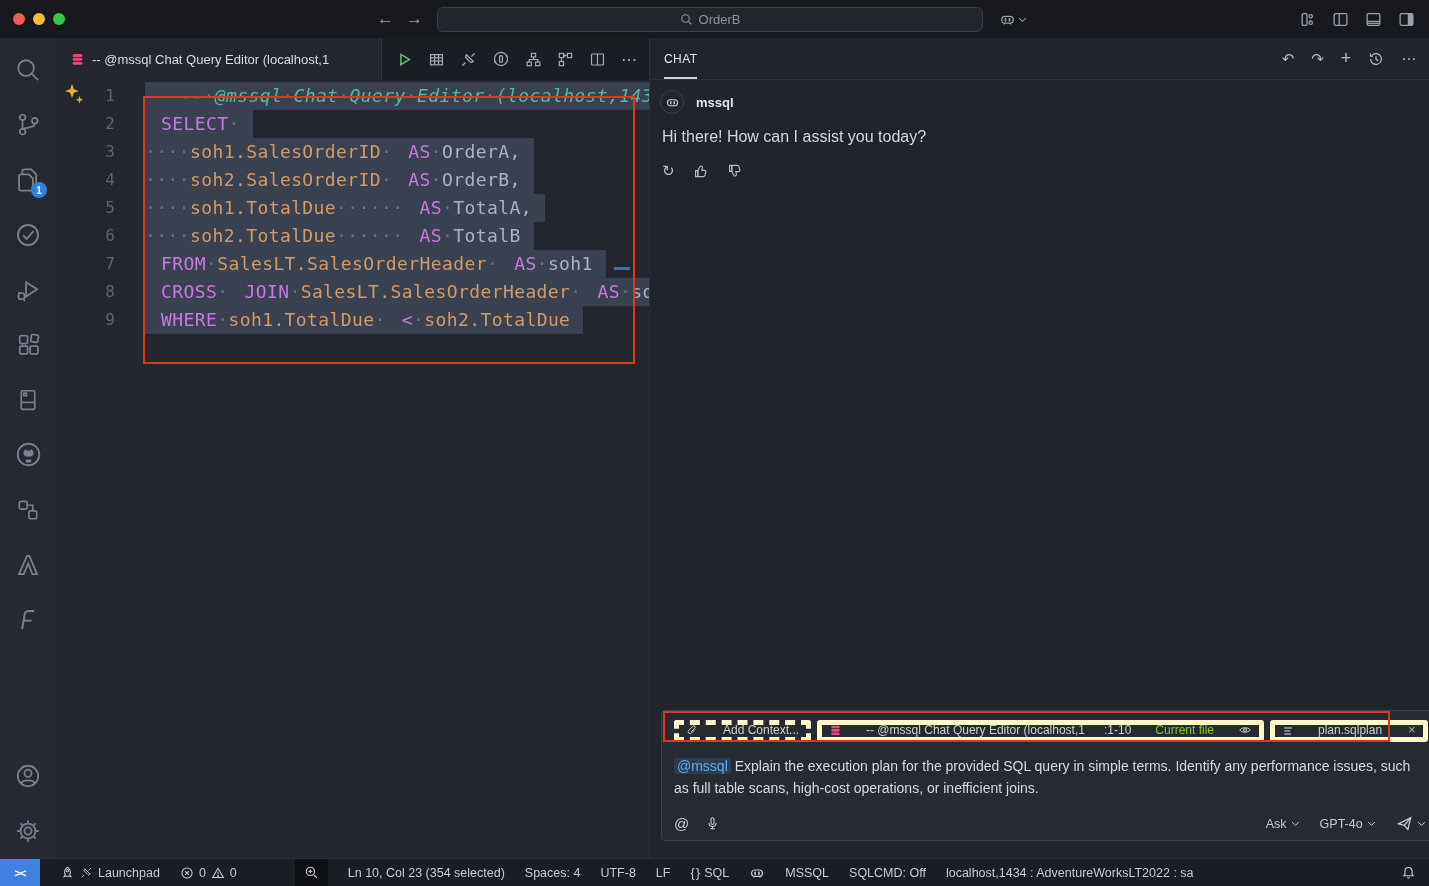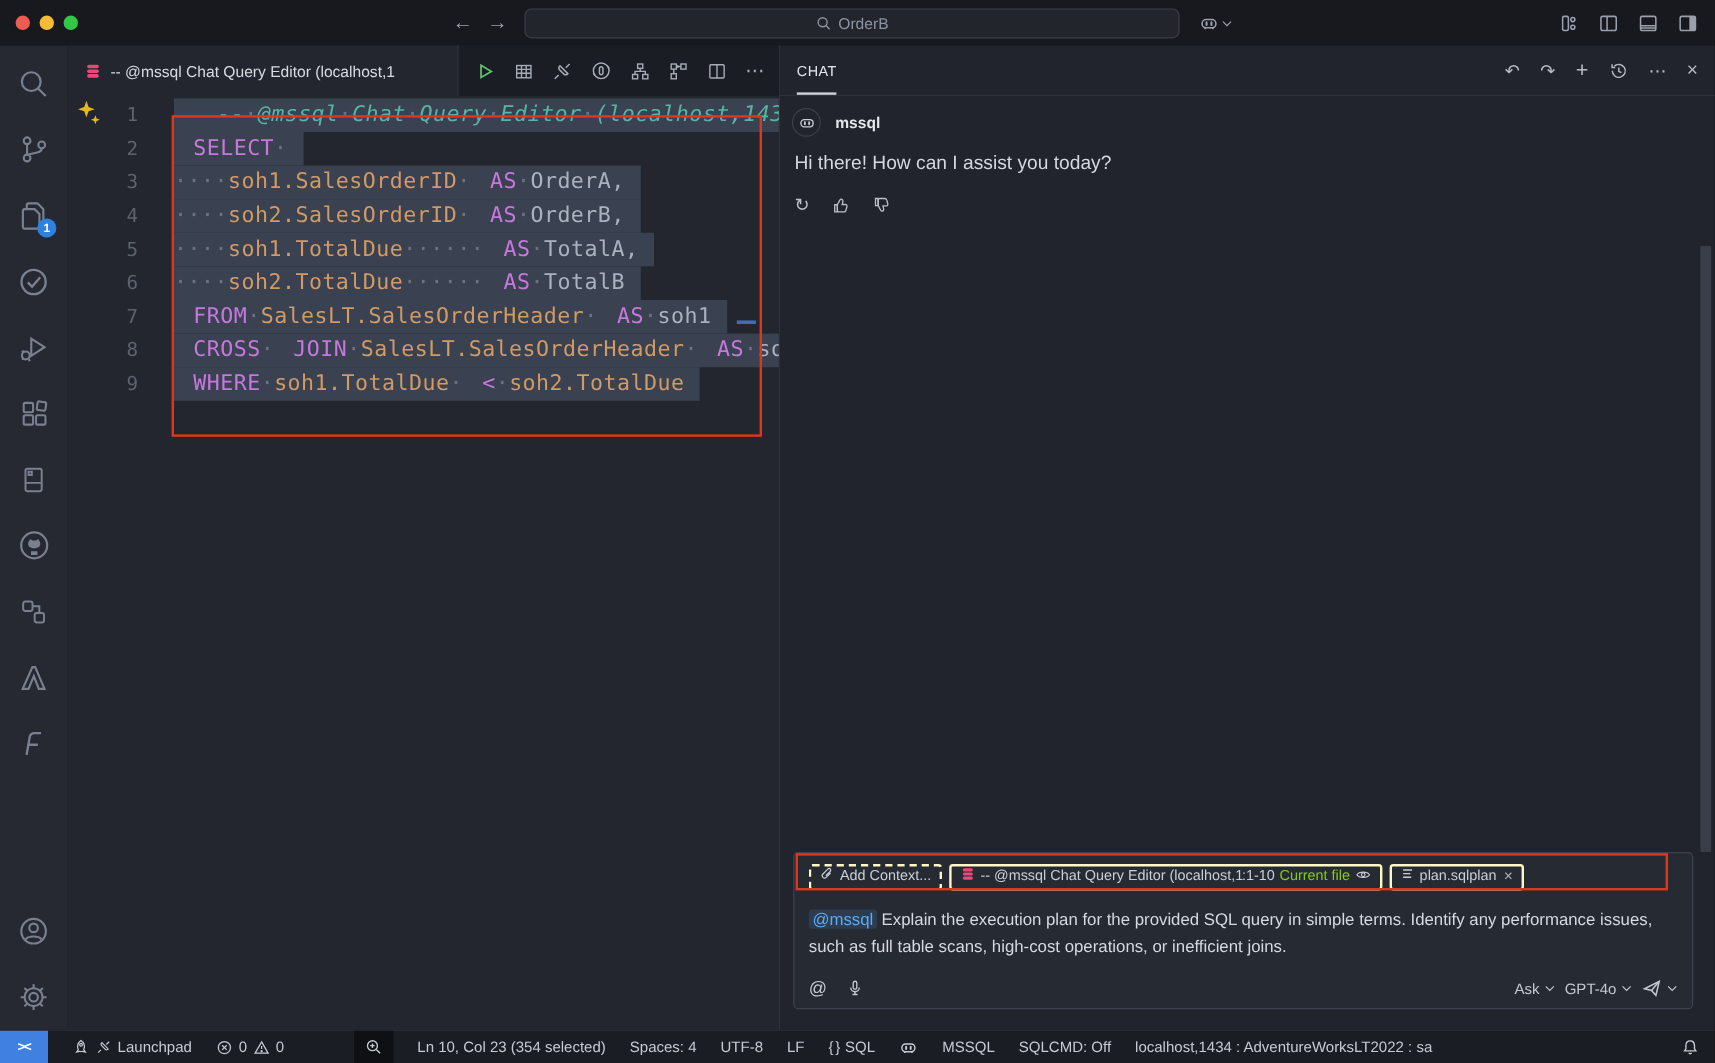--- a/index.html
+++ b/index.html
@@ -58,29 +58,29 @@
   .chat-body { flex:1; padding:10px 16px 0 10px; overflow:hidden; }
   .msg-head { display:flex; align-items:center; gap:12px; }
   .avatar { width:24px; height:24px; border-radius:50%; border:1px solid #3c414c; display:flex; align-items:center; justify-content:center; color:#c8cdd6; }
   .msg-author { font-size:13px; font-weight:bold; color:#e4e7ec; }
   .msg-text { margin:14px 0 0 2px; font-size:16px; color:#d3d7de; }
   .msg-actions { margin:16px 0 0 2px; display:flex; gap:18px; color:#b9bfc9; font-size:15px; align-items:center; }
 
   .chat-input { flex:none; margin:0 18px 17px 11px; background:#262a33; border:1px solid #3d4250; border-radius:4px; padding:6px 8px 8px 8px; position:relative; }
   .anno-rect-chips { position:absolute; left:1px; top:0px; width:727px; height:31px; border:2px solid #e03716; pointer-events:none; z-index:5; }
   .chips-row { display:flex; gap:6px; align-items:center; padding:3px 2px 4px 4px; }
-  .chip { height:22px; display:flex; align-items:flex-start; gap:4px; padding:0 7px; border:2px solid #fef9c3; border-radius:3px; font-size:12px; color:#c9ced8; white-space:nowrap; }
+  .chip { height:22px; display:flex; align-items:flex-end; gap:24px; padding:0 7px; border:5px solid #fef9c3; border-radius:3px; font-size:12px; color:#c9ced8; white-space:nowrap; }
   .chip.dashed { border-style:dashed; }
   .chip .dim { color:#84cc16; }
   .chip .x { font-size:13px; color:#aeb4bf; margin-left:2px; }
   .prompt { margin:9px 4px 16px 4px; font-size:14px; line-height:22px; color:#d5d9e0; }
   .mention { color:#5cabf5; background:#2c3d52; border-radius:3px; padding:0 3px; }
   .input-bottom { display:flex; align-items:center; margin:12px 4px 0 4px; color:#c3c9d3; }
   .ib-left { display:flex; gap:16px; align-items:center; font-size:15px; }
-  .ib-right { margin-left:auto; display:flex; gap:8px; align-items:center; font-size:12.5px; }
+  .ib-right { margin-left:auto; display:flex; gap:20px; align-items:center; font-size:12.5px; }
   .ib-group { display:flex; gap:4px; align-items:center; }
   .chat-scrollbar { position:absolute; right:3px; top:167px; width:9px; height:505px; background:#454b58; opacity:.65; border-radius:1px; }
 
   
   .statusbar { position:absolute; bottom:0; left:0; right:0; height:28px; background:#1a1d23; border-top:1px solid #2c2f38; display:flex; align-items:center; font-size:12.5px; color:#c6cbd4; }
   .sb-remote { width:40px; height:28px; background:#4080e0; color:#fff; display:flex; align-items:center; justify-content:center; font-weight:bold; font-size:11px; letter-spacing:-1px; flex:none; }
   .sb-item { display:flex; align-items:center; gap:5px; margin-left:20px; white-space:nowrap; }
   .sb-zoom { margin-left:58px; width:33px; height:28px; background:#0e1014; display:flex; align-items:center; justify-content:center; color:#c6cbd4; }
   .sb-bell { margin-left:auto; margin-right:13px; }
   svg { display:block; }

